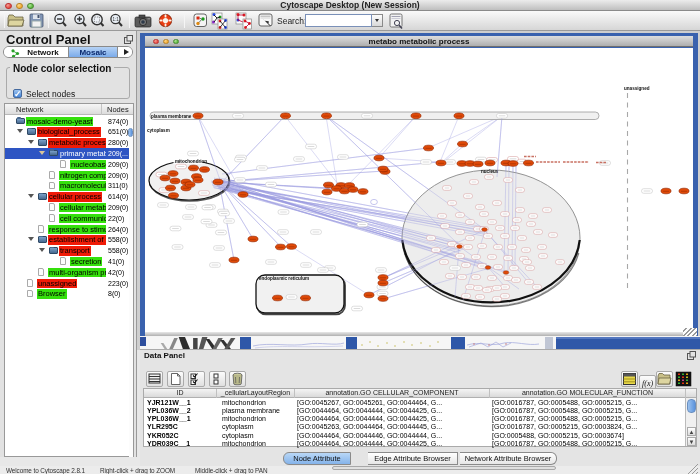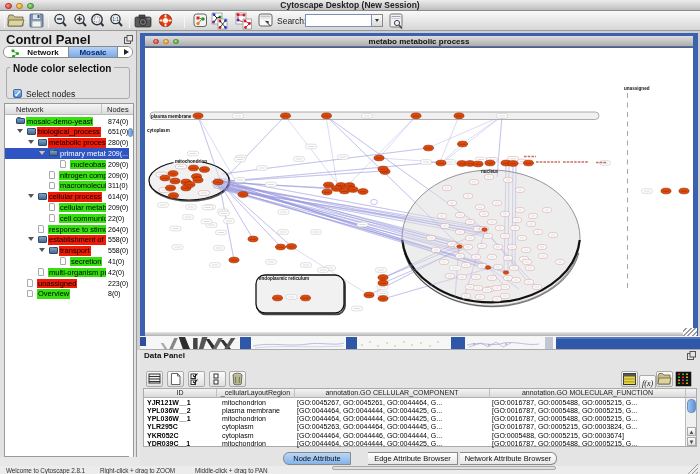--- a/index.html
+++ b/index.html
@@ -294,21 +294,21 @@
           <div class="nm" style="left:43px;max-width:58px;background:#35e00c;">multi-organism pro</div>
           <div class="ct" style="color:#000;">42(0)</div>
         </div>
 <div class="trow" style="top:174.0px;">
           <div class="file" style="left:22px;"></div>
           <div class="nm" style="left:32px;max-width:69px;background:#f01b07;">unassigned</div>
           <div class="ct" style="color:#000;">223(0)</div>
         </div>
 <div class="trow" style="top:184.8px;">
           <div class="file" style="left:22px;"></div>
-          <div class="nm" style="left:32px;max-width:69px;background:#35e00c;">Overview</div>
+          <div class="nm" style="left:32px;max-width:69px;background:#35e00c;">Browser</div>
           <div class="ct" style="color:#000;">8(0)</div>
         </div>
 <div style="position:absolute;right:0px;top:11px;width:4px;height:342px;background:#fcfcfc;"></div>
 <div style="position:absolute;right:0.5px;top:24px;width:5px;height:9px;background:linear-gradient(90deg,#9cc2ee,#5b93dd);border-radius:2.5px;border:0.5px solid #6a8fc0;"></div>
 </div>
 </div>
 <div class="abs" id="mdi">
 <div id="frame">
 <div id="ftitle">
 <div class="flight" style="left:8px;background:radial-gradient(circle at 35% 30%,#f4a09a,#e4473c 70%);border:0.5px solid #b33;"></div>

